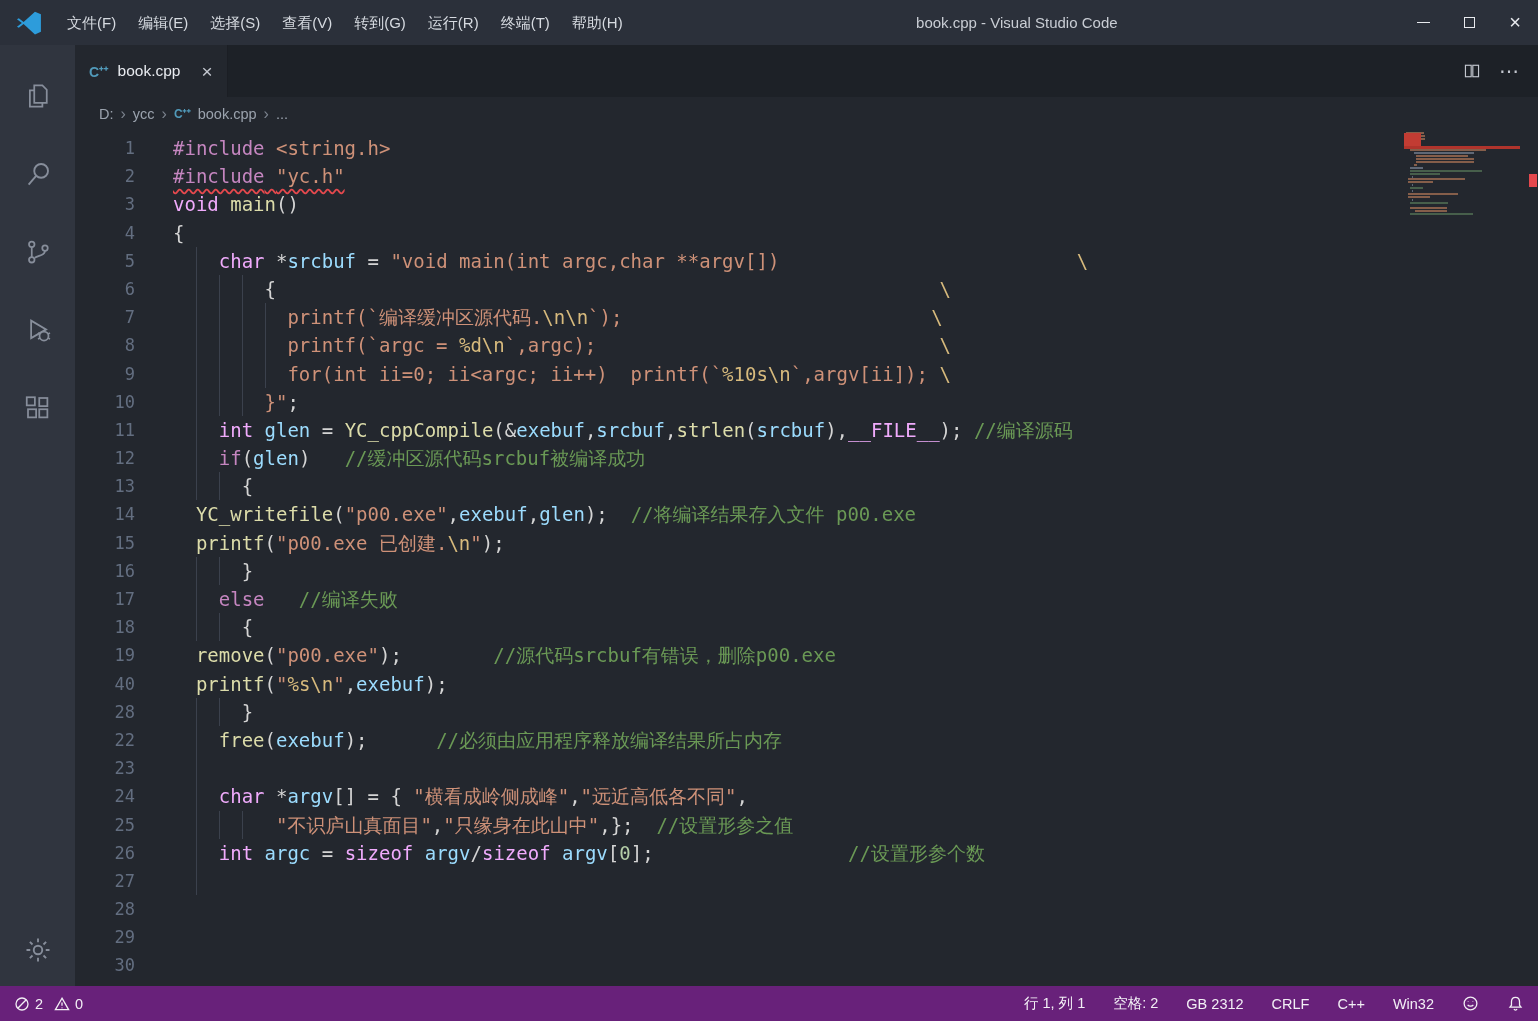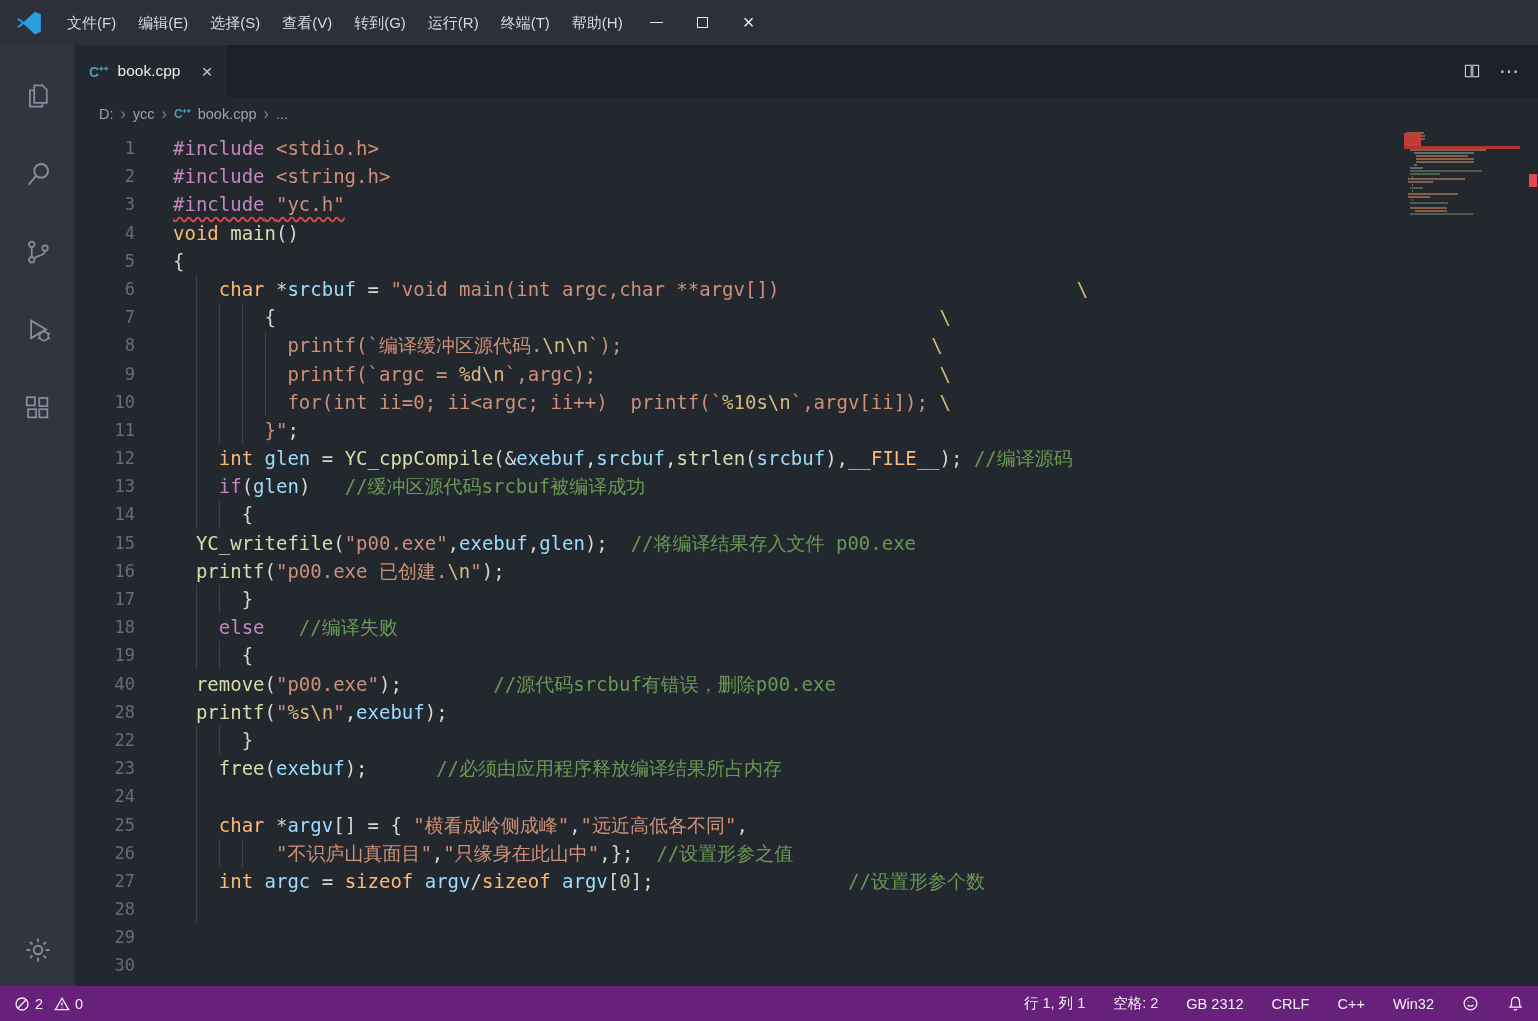--- a/index.html
+++ b/index.html
@@ -42,21 +42,21 @@
   .bc-chev{color:#768008;color:#7A828D;font-size:16px;}
   .bc-icon{font-size:12px;}
 
   
   .code-wrap{flex:1;position:relative;display:flex;min-height:0;padding-top:4px;}
   .gutter{flex:0 0 98px;width:98px;text-align:right;padding-right:38px;box-sizing:border-box;
           color:#636E80;font-family:"DejaVu Sans Mono",monospace;font-size:17px;}
   .ln{height:28.2px;line-height:28.2px;}
   .code{flex:1;font-family:"DejaVu Sans Mono",monospace;font-size:19px;color:#D4D4D4;min-width:0;overflow:hidden;}
   .code-line{height:28.2px;line-height:28.2px;white-space:pre;position:relative;}
-  .tok.k{color:#fdba74}.tok.kc{color:#C586C0}.tok.fn{color:#DCDCAA}.tok.s{color:#CE9178}
+  .tok.k{color:#f0abfc}.tok.kc{color:#C586C0}.tok.fn{color:#DCDCAA}.tok.s{color:#CE9178}
   .tok.e{color:#D7BA7D}.tok.c{color:#6A9955}.tok.v{color:#9CDCFE}.tok.p{color:#D4D4D4}.tok.n{color:#B5CEA8}
   .tok.err{text-decoration-line:underline;text-decoration-style:wavy;text-decoration-color:#E5484D;text-underline-offset:5px;}
   .guide{position:absolute;top:0;bottom:0;width:1px;background:#3B414D;}
 
   .minimap{position:absolute;top:0;right:14px;width:120px;height:100px;}
   .mm-bar{position:absolute;height:2px;}
   .overview-ruler{position:absolute;top:0;right:0;bottom:0;width:10px;}
   .ov-mark{position:absolute;top:44px;right:1px;width:8px;height:13px;background:#E5484D;}
 
   
@@ -82,20 +82,21 @@
     <div class="menubar">
         <span class="menu-item">文件(F)</span>
         <span class="menu-item">编辑(E)</span>
         <span class="menu-item">选择(S)</span>
         <span class="menu-item">查看(V)</span>
         <span class="menu-item">转到(G)</span>
         <span class="menu-item">运行(R)</span>
         <span class="menu-item">终端(T)</span>
         <span class="menu-item">帮助(H)</span>
       </div>
+    <div class="title">book.cpp - Visual Studio Code</div>
     <div class="wincontrols">
       <div class="winbtn">
           <div class="glyph-min"></div>
         </div>
       <div class="winbtn">
           <div class="glyph-max"></div>
         </div>
       <div class="winbtn">
           <span>×</span>
         </div>
@@ -219,21 +220,20 @@
             <div class="ln">24</div>
             <div class="ln">25</div>
             <div class="ln">26</div>
             <div class="ln">27</div>
             <div class="ln">28</div>
             <div class="ln">29</div>
             <div class="ln">30</div>
           </div>
         <div class="code">
             <div id="lines">
-              <div class="code-line"><span class="tok kc">#include</span><span class="tok p"> </span><span class="tok s">&lt;stdio.h&gt;</span></div>
               <div class="code-line"><span class="tok kc">#include</span><span class="tok p"> </span><span class="tok s">&lt;string.h&gt;</span></div>
               <div class="code-line"><span class="tok kc err">#include</span><span class="tok p err"> </span><span class="tok s err">"yc.h"</span></div>
               <div class="code-line"><span class="tok k">void</span><span class="tok p"> </span><span class="tok fn">main</span><span class="tok p">()</span></div>
               <div class="code-line"><span class="tok p">{</span></div>
               <div class="code-line"><span class="guide" style="left: 2ch;"></span><span class="tok p">    </span><span class="tok k">char</span><span class="tok p"> *</span><span class="tok v">srcbuf</span><span class="tok p"> = </span><span class="tok s">"void main(int argc,char **argv[])</span><span class="tok p">                          </span><span class="tok e">\</span></div>
               <div class="code-line"><span class="guide" style="left: 2ch;"></span><span class="guide" style="left: 4ch;"></span><span class="guide" style="left: 6ch;"></span><span class="tok p">        {</span><span class="tok p">                                                          </span><span class="tok e">\</span></div>
               <div class="code-line"><span class="guide" style="left: 2ch;"></span><span class="guide" style="left: 4ch;"></span><span class="guide" style="left: 6ch;"></span><span class="guide" style="left: 8ch;"></span><span class="tok p">          </span><span class="tok s">printf(`编译缓冲区源代码.</span><span class="tok e">\n\n</span><span class="tok s">`);</span><span class="tok p">                           </span><span class="tok e">\</span></div>
               <div class="code-line"><span class="guide" style="left: 2ch;"></span><span class="guide" style="left: 4ch;"></span><span class="guide" style="left: 6ch;"></span><span class="guide" style="left: 8ch;"></span><span class="tok p">          </span><span class="tok s">printf(`argc = </span><span class="tok e">%d\n</span><span class="tok s">`,argc);</span><span class="tok p">                              </span><span class="tok e">\</span></div>
               <div class="code-line"><span class="guide" style="left: 2ch;"></span><span class="guide" style="left: 4ch;"></span><span class="guide" style="left: 6ch;"></span><span class="guide" style="left: 8ch;"></span><span class="tok p">          </span><span class="tok s">for(int ii=0; ii&lt;argc; ii++)  printf(`</span><span class="tok e">%10s\n</span><span class="tok s">`,argv[ii]); </span><span class="tok e">\</span></div>
               <div class="code-line"><span class="guide" style="left: 2ch;"></span><span class="guide" style="left: 4ch;"></span><span class="guide" style="left: 6ch;"></span><span class="tok p">        </span><span class="tok s">}"</span><span class="tok p">;</span></div>

